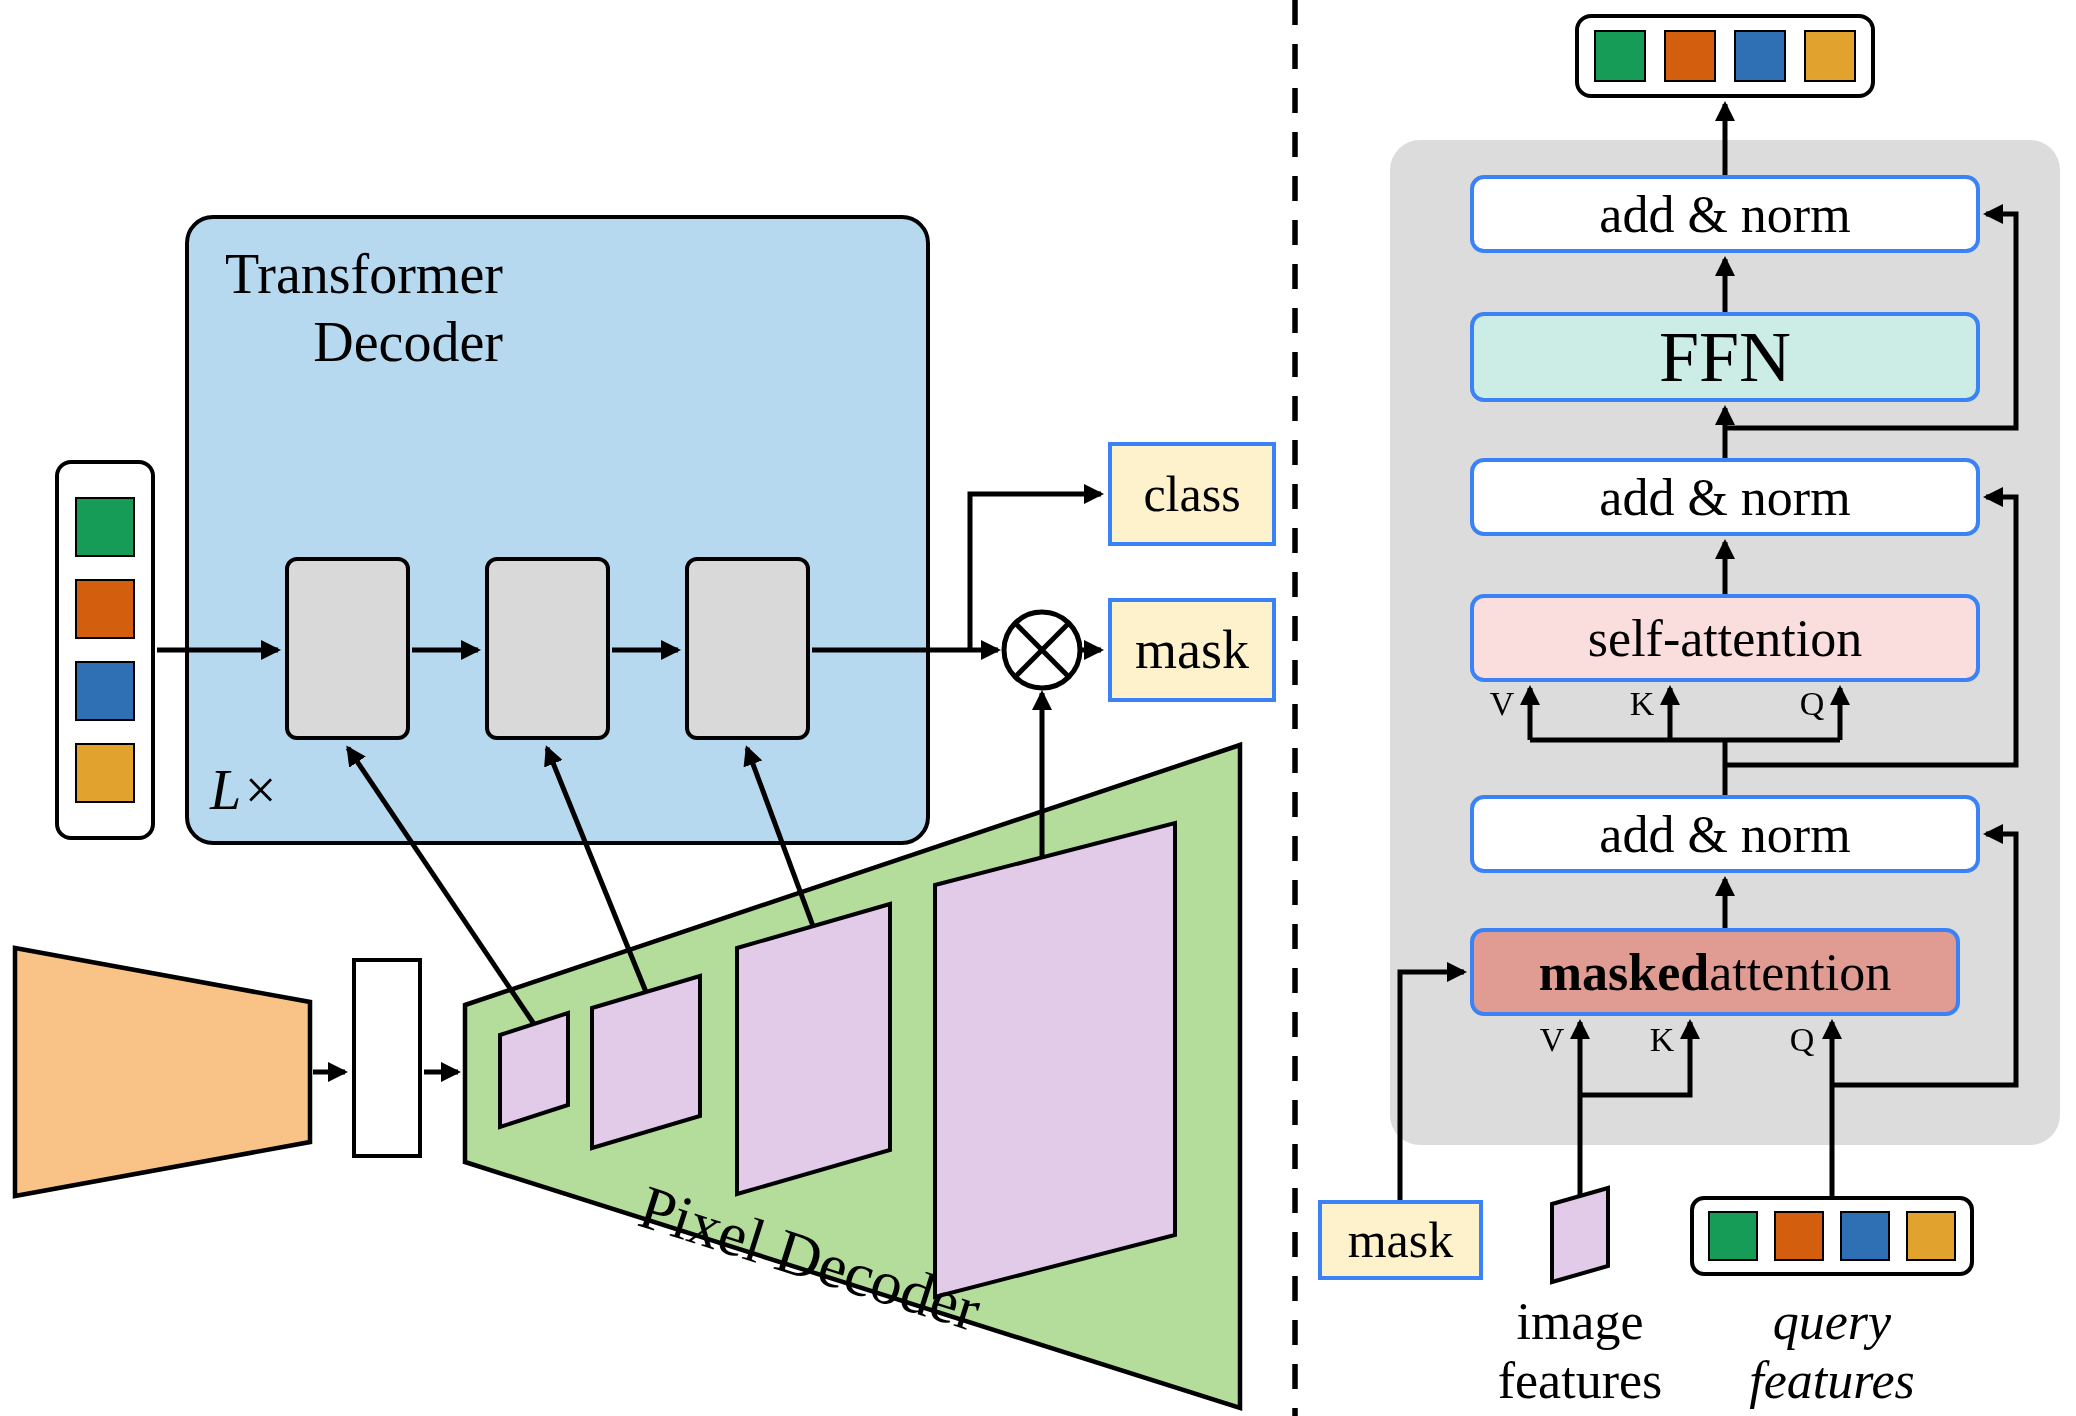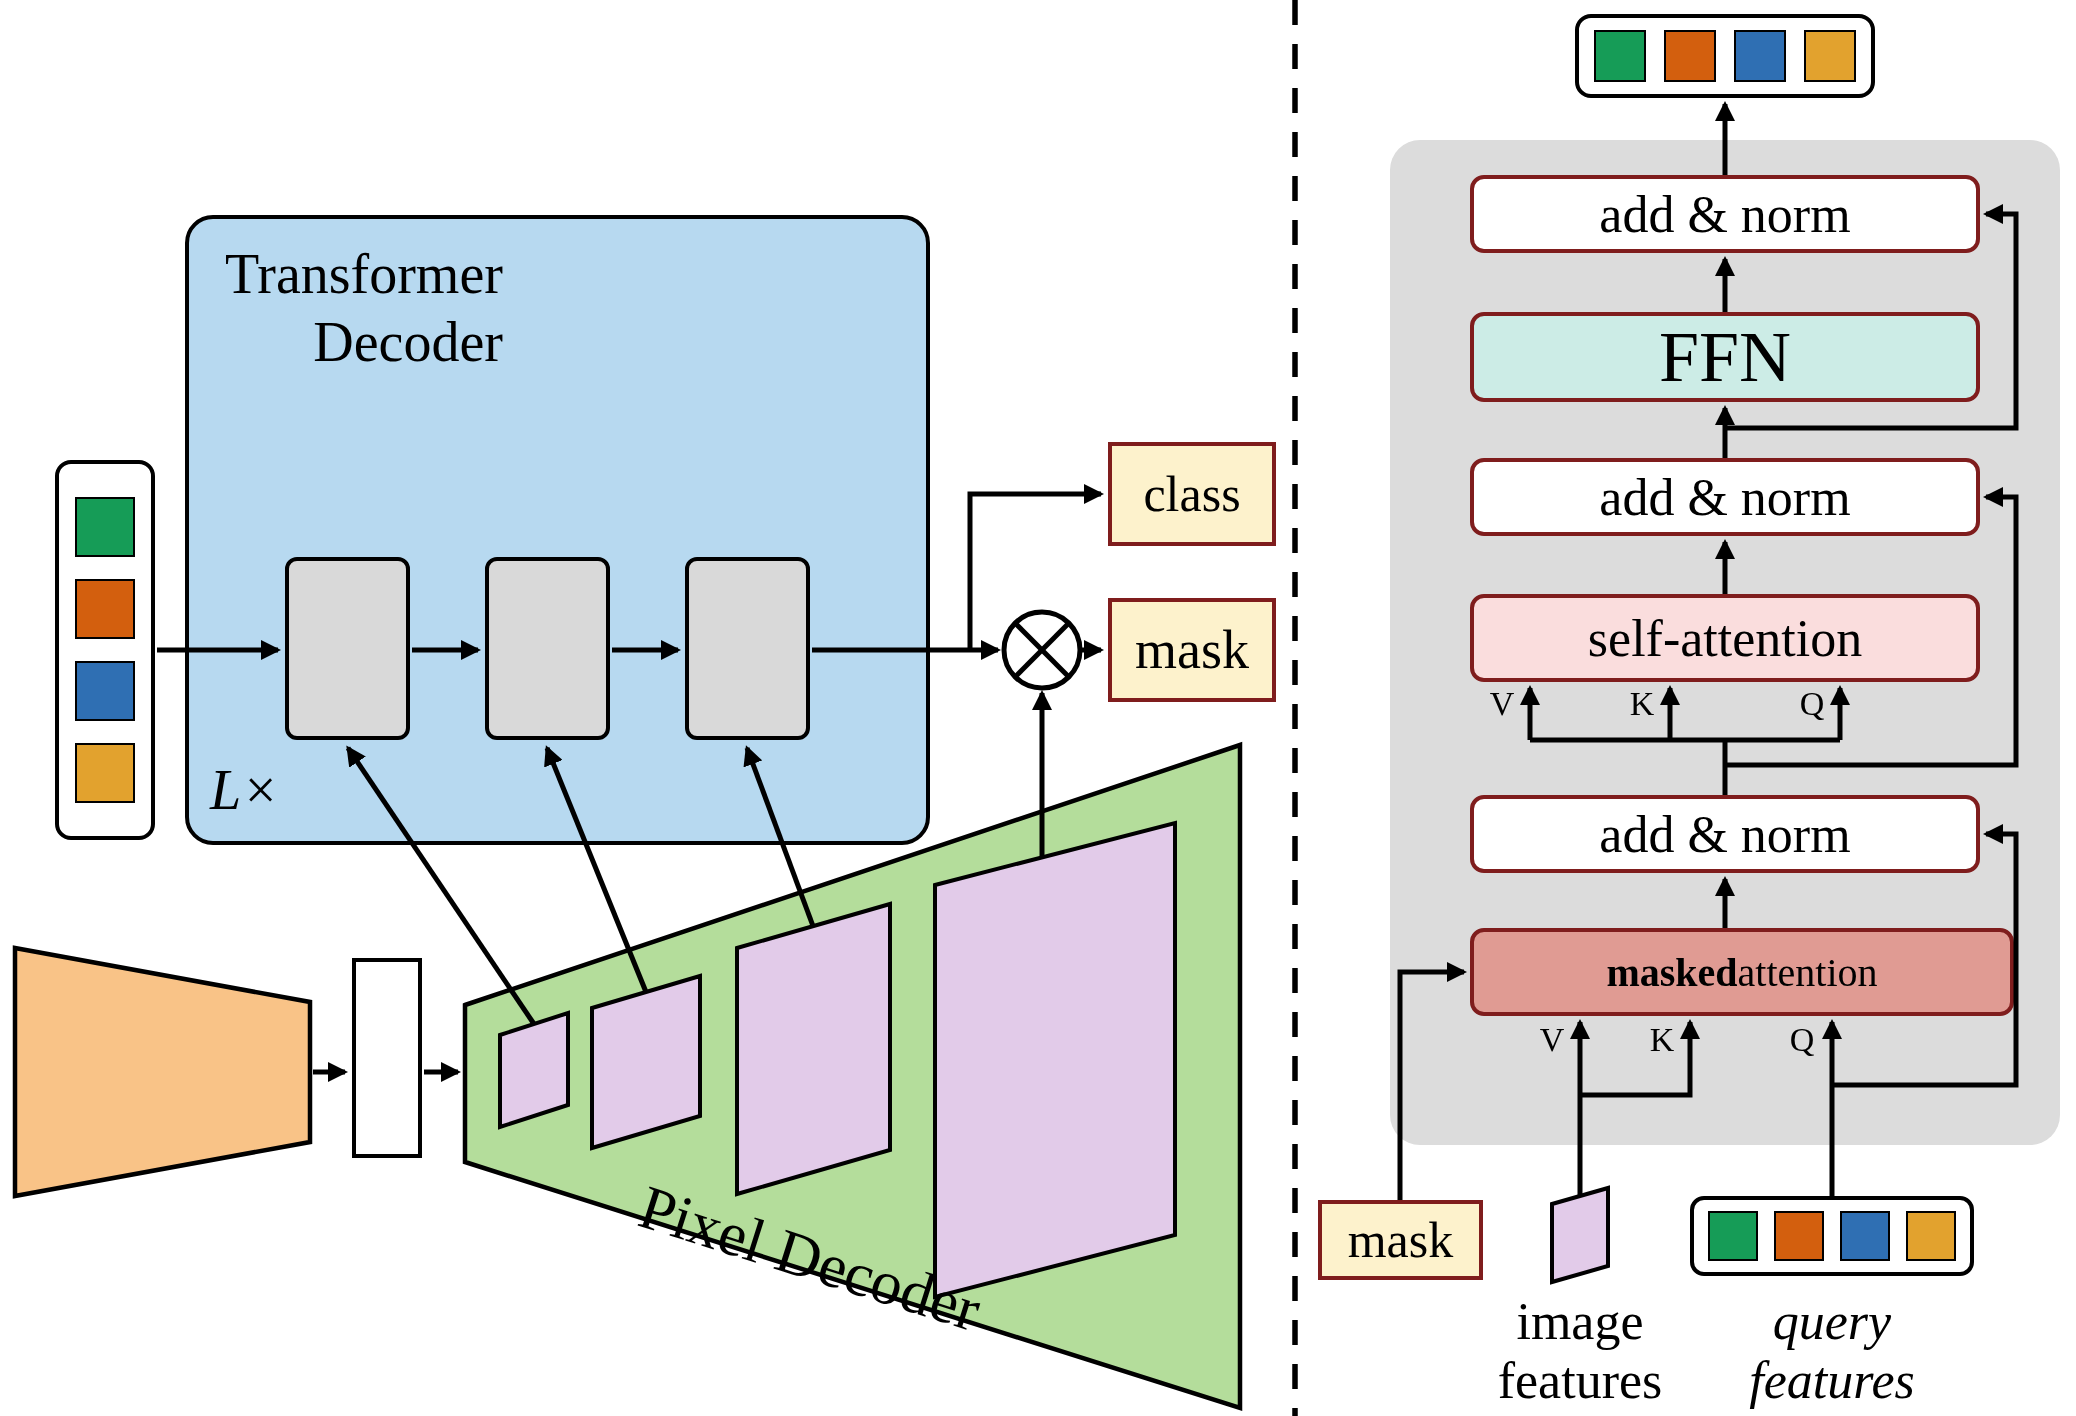--- a/index.html
+++ b/index.html
@@ -3,21 +3,21 @@
 <meta charset="utf-8">
 <style>
   html,body{margin:0;padding:0;background:#fff;}
   #canvas{
     position:relative;width:2076px;height:1416px;background:#fff;overflow:hidden;
     font-family:"Liberation Serif", serif;color:#000;
   }
   .layer{position:absolute;left:0;top:0;}
   .abs{position:absolute;box-sizing:border-box;}
   .box{
-    border:4px solid #7f1d1d;display:flex;align-items:center;justify-content:center;
+    border:4px solid #3b82f6;display:flex;align-items:center;justify-content:center;
     text-align:center;box-sizing:border-box;background:#fff;
   }
   .strip{
     border:4px solid #000;border-radius:16px;background:#fff;
     display:flex;align-items:center;justify-content:center;box-sizing:border-box;
   }
   .strip.v{flex-direction:column;gap:22px;}
   .strip.h{flex-direction:row;}
   .sq{display:block;border:2.5px solid #000;box-sizing:border-box;}
   .sq60{width:60px;height:60px;}
@@ -72,21 +72,21 @@
 
   <div class="label" style="left:560px;top:1223px;width:500px;height:70px;font-size:62px;transform:rotate(17.6deg);">Pixel Decoder</div>
 
   <div class="panel" style="left: 1390px; top: 140px; width: 670px; height: 1005px; background-color: rgb(220, 220, 220);"></div>
 
   <div class="box abs r14" style="left:1470px;top:175px;width:510px;height:78px;font-size:52px;">add &amp; norm</div>
   <div class="box abs r14" style="left: 1470px; top: 312px; width: 510px; height: 90px; font-size: 72px; background-color: rgb(204, 236, 230);">FFN</div>
   <div class="box abs r14" style="left:1470px;top:458px;width:510px;height:78px;font-size:52px;">add &amp; norm</div>
   <div class="box abs r14" style="left: 1470px; top: 594px; width: 510px; height: 88px; font-size: 52px; background-color: rgb(250, 221, 221);">self-attention</div>
   <div class="box abs r14" style="left:1470px;top:795px;width:510px;height:78px;font-size:52px;">add &amp; norm</div>
-  <div class="box abs r14" style="left: 1470px; top: 928px; width: 544px; height: 88px; font-size: 40px; background-color: rgb(224, 155, 147);">
+  <div class="box abs r14" style="left: 1470px; top: 928px; width: 490px; height: 88px; font-size: 52px; background-color: rgb(224, 155, 147);">
     <span style="font-weight:bold;">masked</span>
       <span> attention</span>
   </div>
 
   <div class="label" style="left:1482px;top:686px;width:40px;height:36px;font-size:34px;">V</div>
   <div class="label" style="left:1622px;top:686px;width:40px;height:36px;font-size:34px;">K</div>
   <div class="label" style="left:1792px;top:686px;width:40px;height:36px;font-size:34px;">Q</div>
 
   <div class="label" style="left:1532px;top:1022px;width:40px;height:36px;font-size:34px;">V</div>
   <div class="label" style="left:1642px;top:1022px;width:40px;height:36px;font-size:34px;">K</div>

